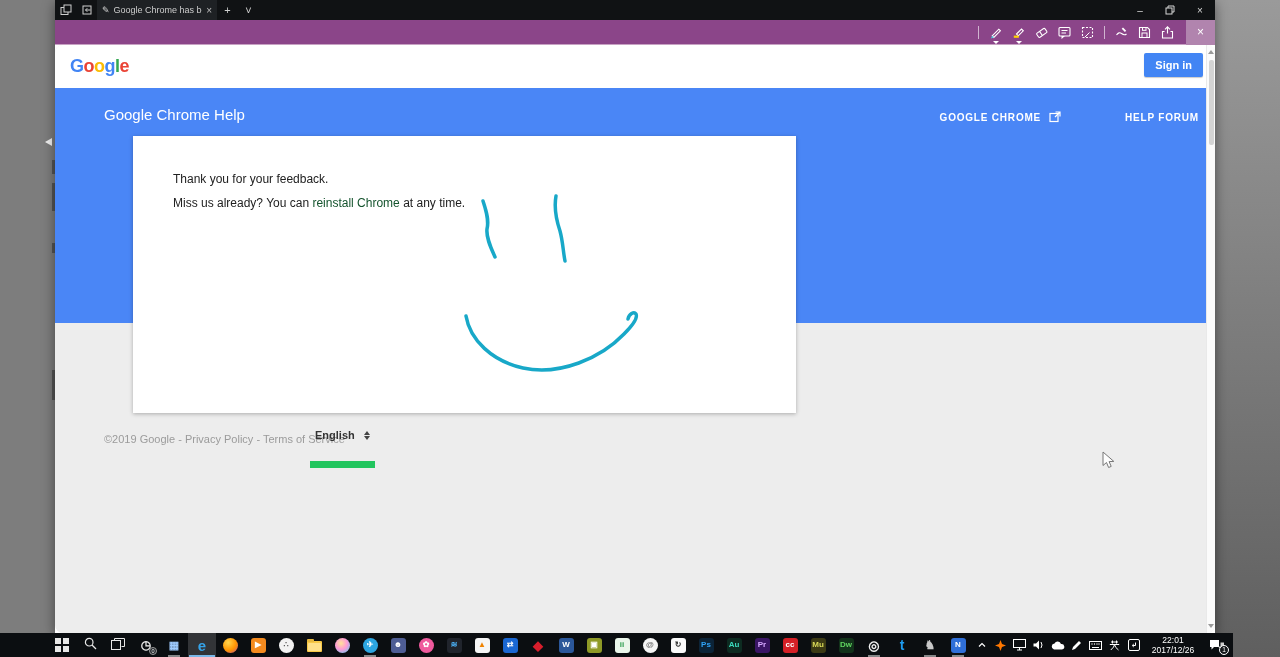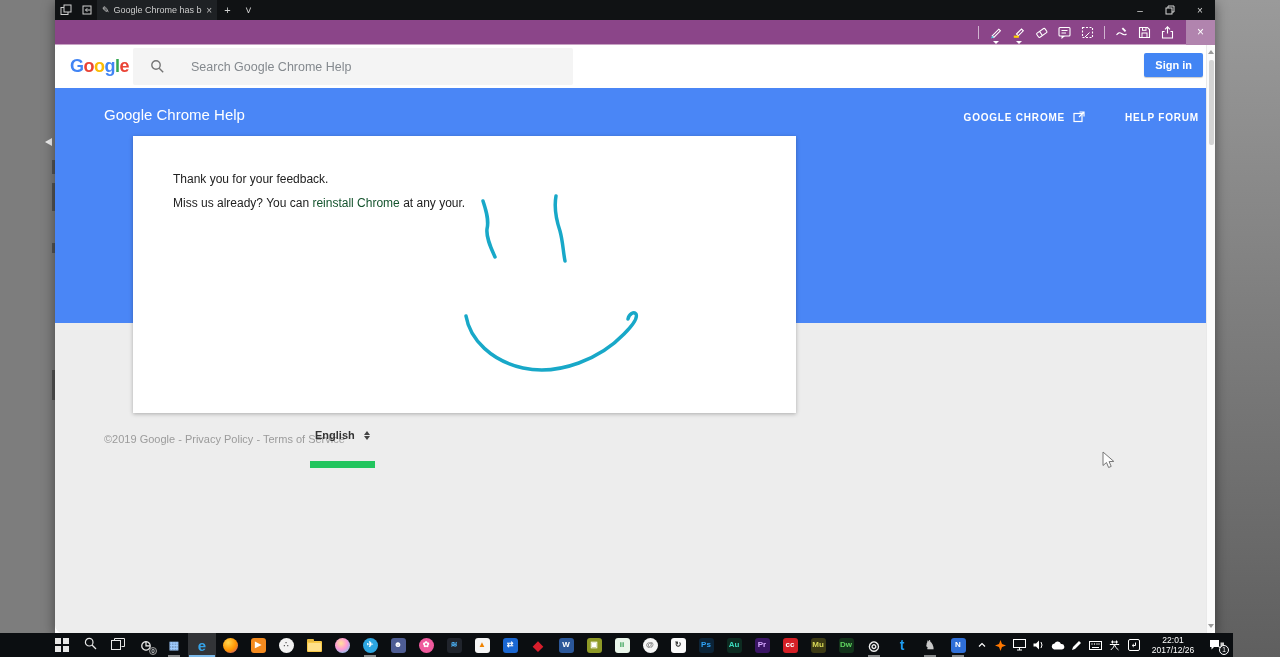--- a/index.html
+++ b/index.html
@@ -50,21 +50,21 @@
   .grid-icon { position:absolute; right:57px; top:15px; width:13px; height:13px; }
   .grid-icon i { position:absolute; width:2.6px; height:2.6px; background:#5f6368; border-radius:.5px; }
   .signin { position:absolute; right:12px; top:8px; background:#4285f4; color:#fff; font-size:11px;
     font-weight:700; padding:6px 11px; border-radius:2px; border:none; box-shadow:0 1px 1px rgba(0,0,0,.2); }
 
   .bluezone { height:235px; background:#4a86f6; position:relative; }
   .helprow { height:35px; display:flex; align-items:flex-end; padding:0 16px 0 49px; color:#fff; }
   .help-title { font-size:15px; font-weight:400; }
   .help-links { margin-left:auto; display:flex; align-items:center; font-size:10px; font-weight:700; letter-spacing:.8px; }
   .hlink { display:flex; align-items:center; gap:8px; }
-  .hlink + .hlink { margin-left:40px; }
+  .hlink + .hlink { margin-left:64px; }
 
   .card { position:absolute; left:78px; top:91px; width:663px; height:277px; background:#fff;
     box-shadow:0 1px 4px rgba(0,0,0,.28); z-index:5; }
   .card-l1 { position:absolute; left:40px; top:36px; font-size:12px; color:#212121; }
   .card-l2 { position:absolute; left:40px; top:60px; font-size:12px; color:#212121; }
   .card-l2 a { color:#14532d; text-decoration:none; }
 
   .footer { position:absolute; left:49px; top:388px; font-size:11px; color:#9b9b9b; }
   .lang { position:absolute; left:255px; top:382px; font-size:11px; font-weight:700; color:#333;
     display:flex; align-items:center; gap:9px; border-bottom:7px solid #22c55e; padding:2px 5px 20px; }
@@ -213,27 +213,20 @@
             <path d="M4.5 6.5 H2.5 v6.5 h10 V6.5 H10.5" fill="none" stroke="#fff" stroke-width="1.1"></path>
           </svg>
       </div>
       <div class="wn-exit">×</div>
     </div>
 
     <div class="page">
 
       <div class="gheader">
         <div class="glogo" id="google-logo"><span style="color: rgb(66, 133, 244);">G</span><span style="color: rgb(234, 67, 53);">o</span><span style="color: rgb(251, 188, 5);">o</span><span style="color: rgb(66, 133, 244);">g</span><span style="color: rgb(52, 168, 83);">l</span><span style="color: rgb(234, 67, 53);">e</span></div>
-        <div class="searchbox">
-          <svg width="15" height="15" viewBox="0 0 15 15">
-              <circle cx="6" cy="6" r="4.2" fill="none" stroke="#757575" stroke-width="1.4"></circle>
-              <line x1="9.2" y1="9.2" x2="13.2" y2="13.2" stroke="#757575" stroke-width="1.4"></line>
-            </svg>
-          <input type="text" value="" placeholder="Search Google Chrome Help" style="">
-        </div>
         <div class="grid-icon">
           <i style="left:0;top:0"></i>
             <i style="left:5px;top:0"></i>
             <i style="left:10px;top:0"></i>
           <i style="left:0;top:5px"></i>
             <i style="left:5px;top:5px"></i>
             <i style="left:10px;top:5px"></i>
           <i style="left:0;top:10px"></i>
             <i style="left:5px;top:10px"></i>
             <i style="left:10px;top:10px"></i>
@@ -255,21 +248,21 @@
             <span class="hlink">
               <span>HELP FORUM</span>
             </span>
           </span>
         </div>
       </div>
 
       <div class="card">
         <div class="card-l1">Thank you for your feedback.</div>
         <div class="card-l2">
-          <span>Miss us already? You can </span><a href="#">reinstall Chrome</a><span> at any your.</span>
+          <span>Miss us already? You can </span><a href="#">reinstall Chrome</a><span> at any time.</span>
         </div>
       </div>
 
       <div class="footer">
         <span>©2019 Google</span><span> - </span><span>Privacy Policy</span><span> - </span><span>Terms of Service</span>
       </div>
       <div class="lang">
         <span>English</span>
         <span class="sorticon">
             <i class="up"></i>

